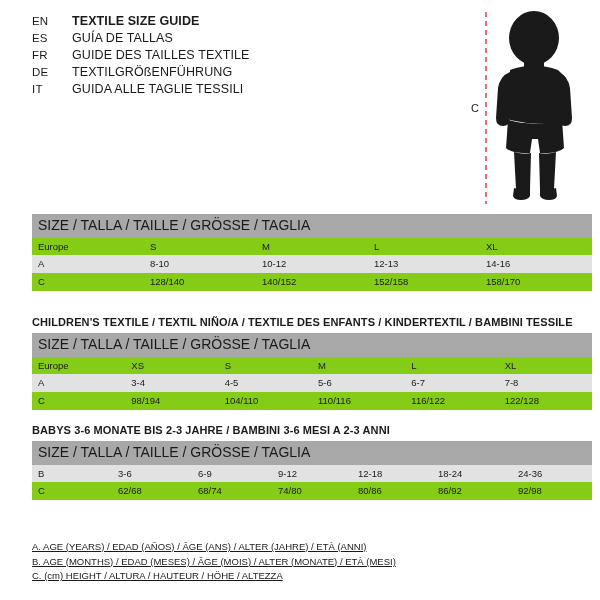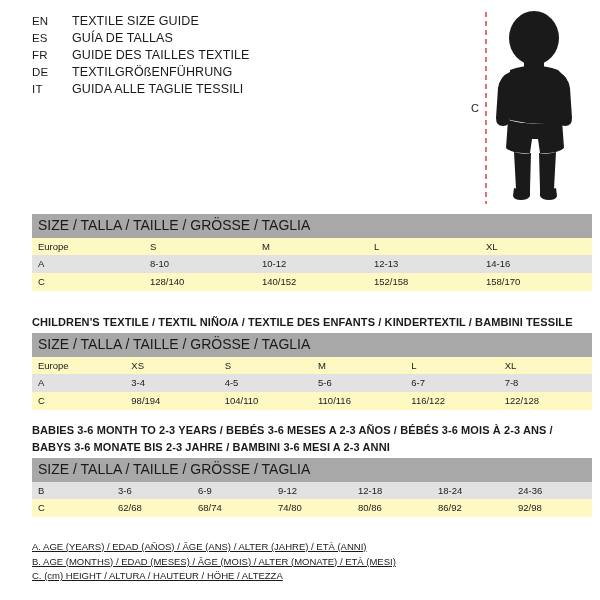--- a/index.html
+++ b/index.html
@@ -36,21 +36,21 @@
     margin-bottom: 3px;
   }
   .lang-code {
     width: 40px;
     font-size: 11.5px;
     font-weight: 400;
     letter-spacing: 0.2px;
   }
   .lang-title {
     font-size: 12.5px;
-    font-weight: 400;
+    font-weight: 700;
     letter-spacing: 0.1px;
   }
   .lang-title.sub {
     font-weight: 400;
     font-size: 12.5px;
   }
 
   
   .figure {
     position: absolute;
@@ -88,21 +88,21 @@
     background: #a8a8a8;
     color: #1a1a1a;
     font-weight: 400;
     font-size: 14px;
     padding: 3px 0 3px 6px;
   }
   tr.shaded td {
     background: #e2e2e2;
   }
   tr.plain td {
-    background: #fef9c3;
+    background: #84cc16;
   }
 
   
   .legend {
     position: absolute;
     left: 20px;
     bottom: 16px;
     width: 560px;
     font-size: 9.5px;
     line-height: 1.55;
@@ -229,21 +229,20 @@
         <td>104/110</td>
         <td>110/116</td>
         <td>116/122</td>
         <td>122/128</td>
       </tr>
     </tbody>
       </table>
   </div>
 
   <div class="section" style="top:424px;">
-    <div class="section-title">BABIES 3-6 MONTH TO 2-3 YEARS / BEBÉS 3-6 MESES A 2-3 AÑOS / BÉBÉS 3-6 MOIS À 2-3 ANS /</div>
     <div class="section-title">BABYS 3-6 MONATE BIS 2-3 JAHRE / BAMBINI 3-6 MESI A 2-3 ANNI</div>
     <table class="size">
       <tbody>
           <tr class="head">
         <td colspan="7">SIZE / TALLA / TAILLE / GRÖSSE / TAGLIA</td>
       </tr>
       <tr class="shaded">
         <td style="width:80px">B</td>
         <td style="width:80px">3-6</td>
         <td style="width:80px">6-9</td>

